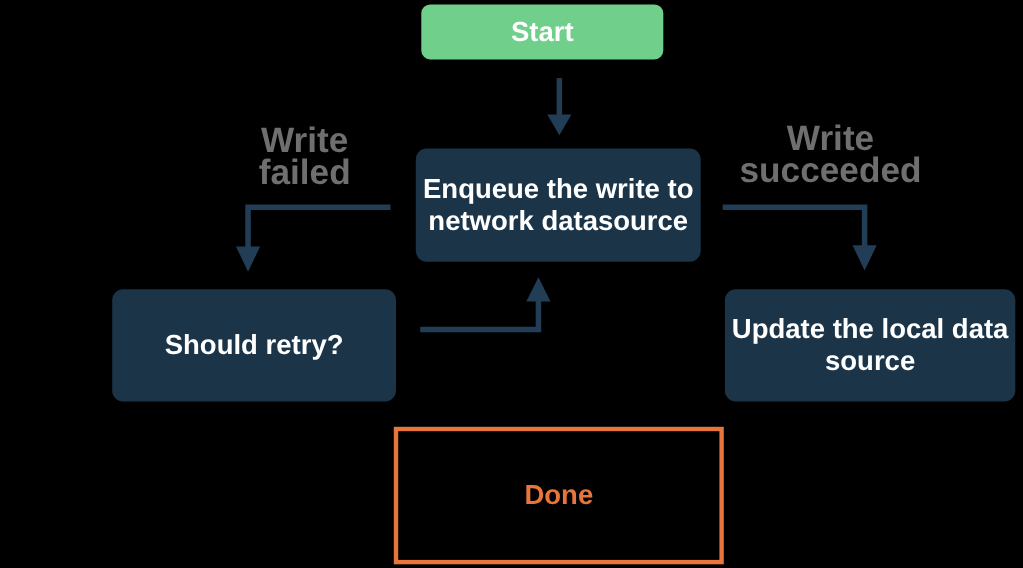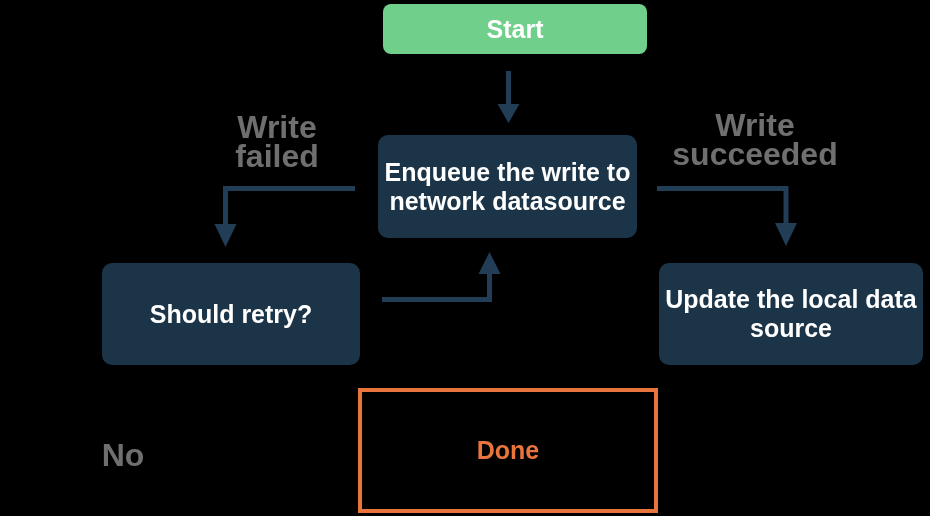--- a/index.html
+++ b/index.html
@@ -50,21 +50,21 @@
     text-align: center;
     white-space: pre-line;
     font-weight: bold;
     font-size: 25px;
     line-height: 29px;
     color: var(--node-text);
     background: var(--node-fill);
     border-radius: 10px;
   }
   .node-start {
-    left: 383px; top: 4px; width: 264px; height: 50px;
+    left: 383px; top: 4px; width: 220px; height: 50px;
     background: var(--start-fill);
     border-radius: 8px;
   }
   .node-enqueue { left: 378px; top: 135px; width: 259px; height: 103px; }
   .node-should-retry { left: 102px; top: 263px; width: 258px; height: 102px; }
   .node-update-local { left: 659px; top: 263px; width: 264px; height: 102px; }
   .node-done {
     left: 358px; top: 388px; width: 300px; height: 125px;
     background: transparent;
     border: 4px solid var(--done-accent);
@@ -121,15 +121,14 @@
 
   <div class="node node-done">Done</div>
 
   <div class="edge-label lbl-write-failed">Write
 failed</div>
 
   <div class="edge-label lbl-write-succeeded">Write
 succeeded</div>
 
 
-  <div class="edge-label lbl-no">No</div>
 
 </div>
 
 </body></html>

